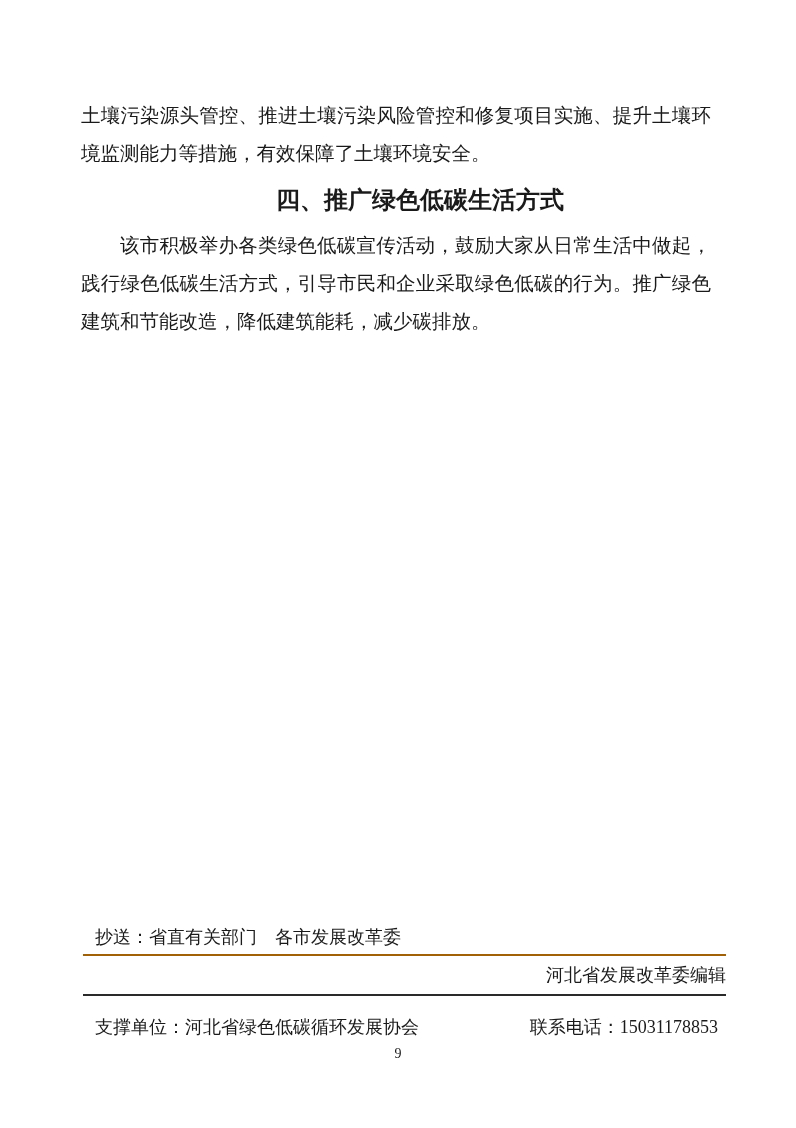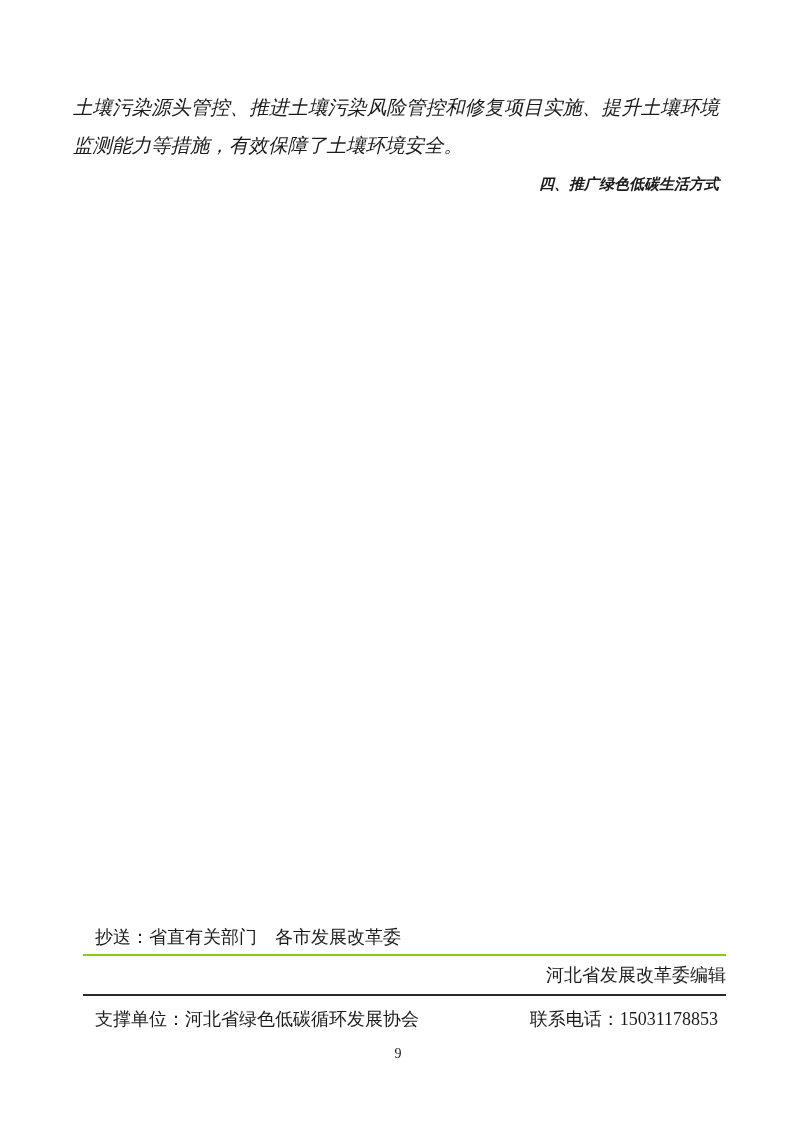--- a/index.html
+++ b/index.html
@@ -21,57 +21,57 @@
     top: 89px;
     left: 73px;
     width: 646px;
     font-size: 19.5px;
     line-height: 38px;
     text-align: justify;
     text-justify: inter-character;
     letter-spacing: 0;
   }
   .content p {
-    margin: 0;
-    font-style: italic;
+    margin: 8px;
   }
   .para-indent {
     text-indent: 2em;
   }
   .section-heading {
     margin: 0;
     text-indent: 2em;
-    font-size: 15px;
+    font-size: 24px;
     line-height: 38px;
     font-weight: 700;
-    text-align: right;
+    text-align: center;
   }
   .footer-block {
     position: absolute;
     left: 83px;
     top: 920px;
     width: 643px;
     font-size: 18px;
   }
   .footer-row1 {
     line-height: 34px;
     padding-left: 12px;
-    border-bottom: 2px solid #84cc16;
+    border-bottom: 2px solid #a16207;
   }
   .footer-row2 {
     line-height: 38px;
     padding-left: 12px;
     border-bottom: 2px solid #2a2a2a;
     text-align: right;
   }
   .footer-row3 {
     line-height: 30px;
     padding: 8px 0 0 12px;
     display: flex;
     justify-content: space-between;
+    margin-top: 8px;
   }
   .footer-row3 .phone {
     padding-right: 8px;
     text-align: center;
   }
   .page-number {
     position: absolute;
     top: 1046px;
     left: 0;
     width: 100%;
@@ -81,20 +81,21 @@
   }
 </style>
 </head>
 <body>
 
 <div class="page">
 
   <div class="content">
     <p>土壤污染源头管控、推进土壤污染风险管控和修复项目实施、提升土壤环境监测能力等措施，有效保障了土壤环境安全。</p>
     <p class="section-heading">四、推广绿色低碳生活方式</p>
+    <p class="para-indent">该市积极举办各类绿色低碳宣传活动，鼓励大家从日常生活中做起，践行绿色低碳生活方式，引导市民和企业采取绿色低碳的行为。推广绿色建筑和节能改造，降低建筑能耗，减少碳排放。</p>
   </div>
 
   <div class="footer-block">
     <div class="footer-row1">
       <span>抄送：省直有关部门　各市发展改革委</span>
     </div>
     <div class="footer-row2">
       <span>河北省发展改革委编辑</span>
     </div>
     <div class="footer-row3">

